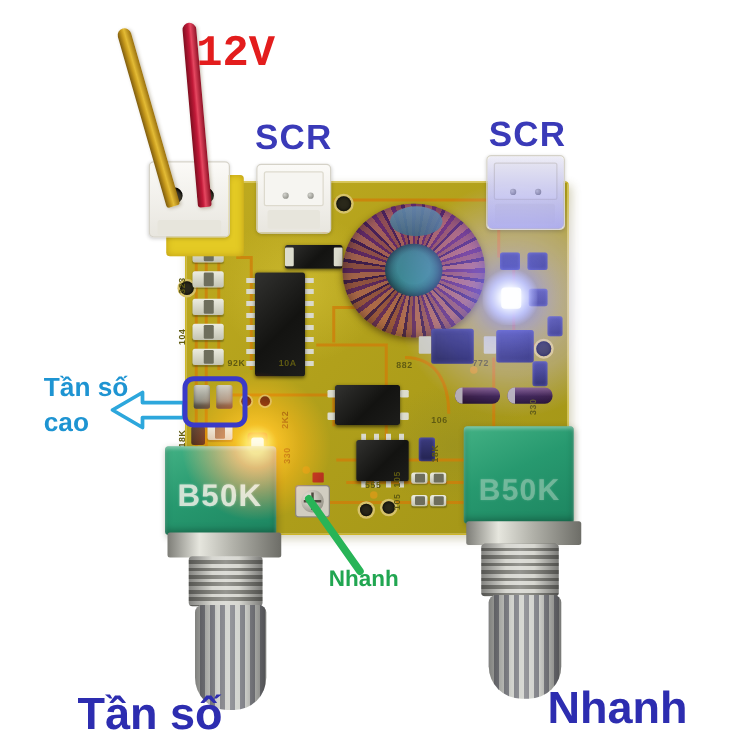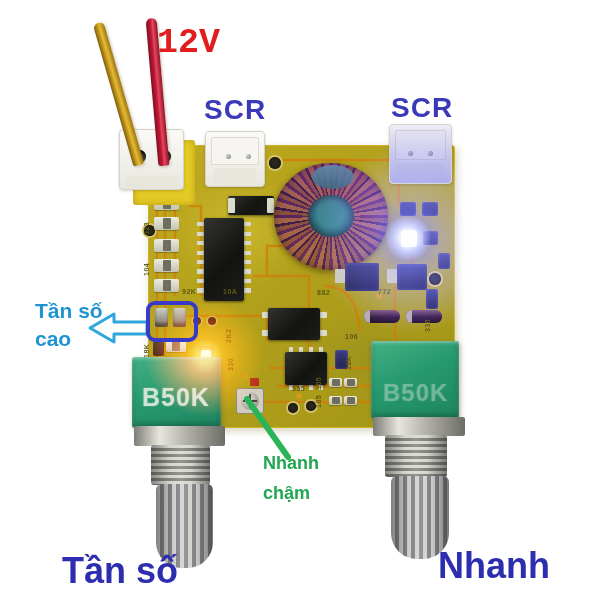--- a/index.html
+++ b/index.html
@@ -306,19 +306,18 @@
   </svg>
 
   <div class="bluebox" style="left: 146px; top: 301px; width: 44px; height: 33px; border-color: rgb(58, 58, 200);"></div>
 
   <svg class="abs" style="left:240px;top:394px" width="60" height="68" viewBox="0 0 60 68">
     <line x1="7" y1="5" x2="48" y2="63" stroke-width="6" stroke-linecap="round" style="stroke: rgb(40, 180, 87);"></line>
   </svg>
 
   <div class="ann" style="left: 263px; top: 448px; font-size: 18px; line-height: 30px; color: rgb(33, 166, 81);">
     <div>Nhanh</div>
-    <div>chậm</div>
   </div>
 
   <div class="ann" style="left: 62px; top: 552px; font-size: 36px; color: rgb(45, 45, 176);">Tần số</div>
   <div class="ann" style="left: 438px; top: 547px; font-size: 36px; color: rgb(45, 45, 176);">Nhanh</div>
 
 </div>
 
 </body></html>

